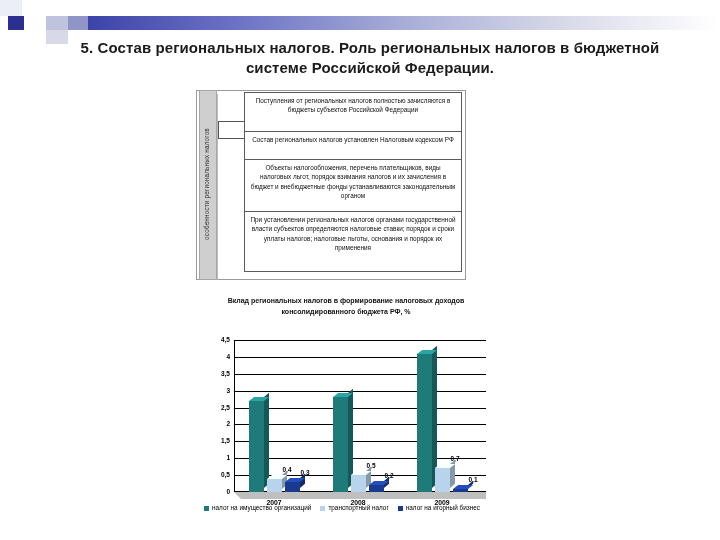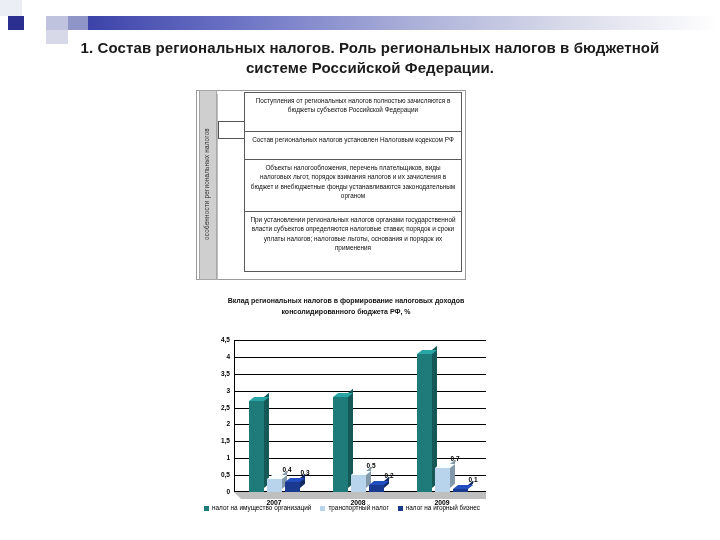--- a/index.html
+++ b/index.html
@@ -158,21 +158,21 @@
   <div class="sq e"></div>
   <div class="sq f"></div>
   <div class="sq i"></div>
   <div class="sq g"></div>
   <div class="sq h"></div>
   <div class="sq j"></div>
   <div class="sq d"></div>
   <div class="sq c"></div>
 </div>
 
-<div id="title">1. Состав региональных налогов. Роль региональных налогов в бюджетной системе Российской Федерации.</div>
+<div id="title">5. Состав региональных налогов. Роль региональных налогов в бюджетной системе Российской Федерации.</div>
 
 <div id="scheme">
   <div class="outerframe"></div>
   <div class="vshadow"></div>
   <div class="vlabelbox"></div>
   <div class="vlabel">особенности региональных налогов</div>
 
   <div class="arrow">
     <div class="body"></div>
     <div class="head"></div>

